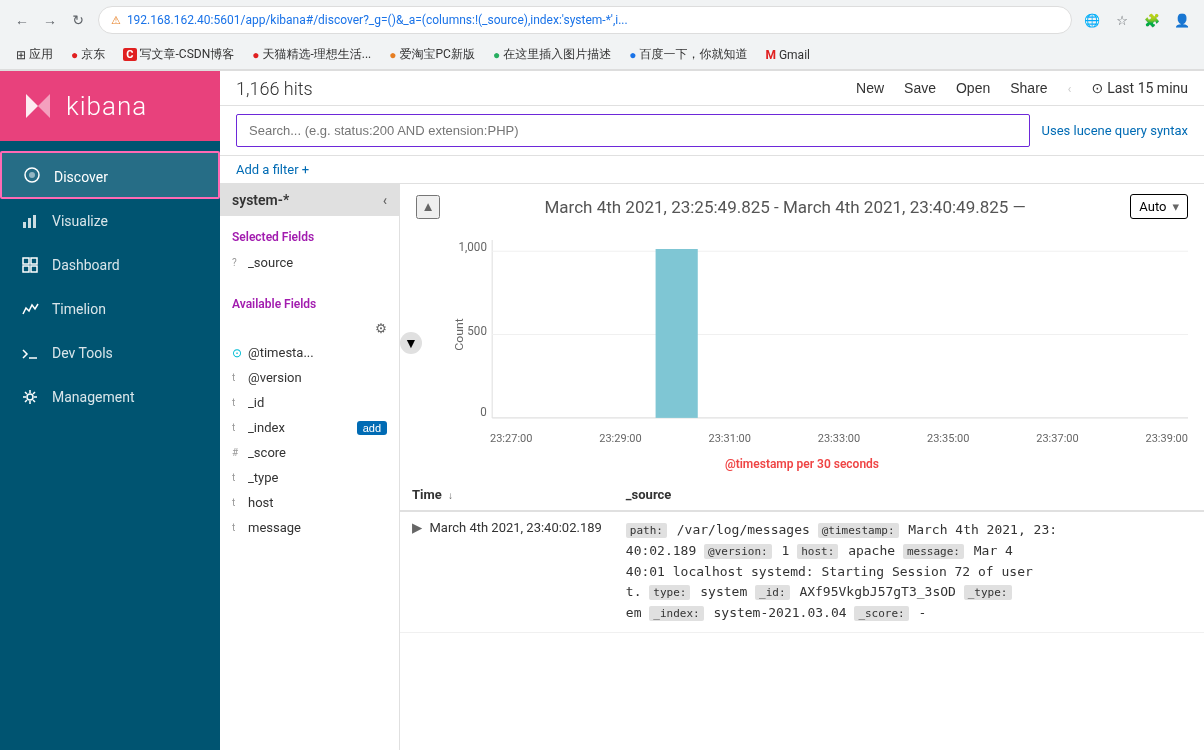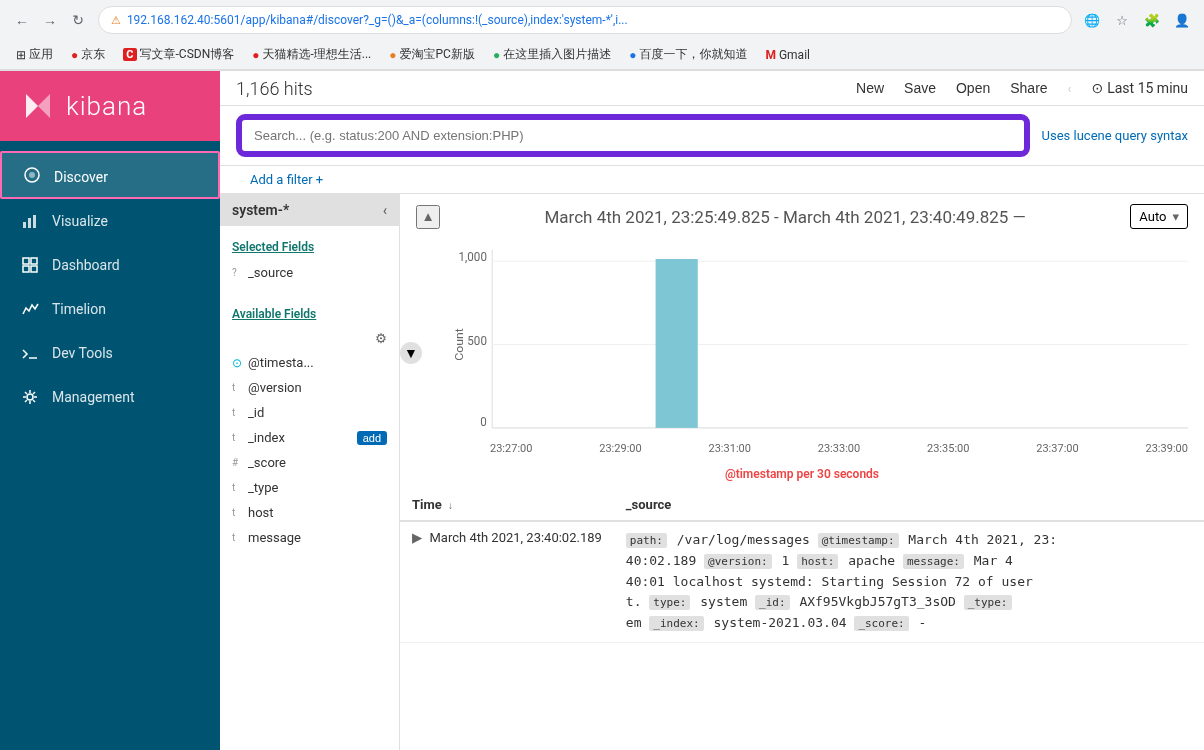--- a/index.html
+++ b/index.html
@@ -41,36 +41,36 @@
     .hits-count { font-size: 18px; font-weight: 300; color: #333; flex: 1; }
     .toolbar-actions { display: flex; gap: 20px; align-items: center; }
     .toolbar-btn { background: none; border: none; color: #333; font-size: 14px; cursor: pointer; padding: 4px 0; }
     .toolbar-separator { color: #ccc; }
     .time-badge { display: flex; align-items: center; gap: 4px; font-size: 14px; color: #333; }
     .time-icon { color: #333; }
 
     
     .search-bar { display: flex; align-items: center; padding: 8px 16px; border-bottom: 1px solid #e0e0e0; background: white; gap: 12px; }
     .search-input-wrapper { flex: 1; position: relative; }
-    .search-input { width: 100%; border: 6px solid #6d28d9; border-radius: 9px; padding: 8px 12px; font-size: 13px; color: #999; outline: none; }
+    .search-input { width: 100%; border: 1px solid #6d28d9; border-radius: 2px; padding: 8px 12px; font-size: 13px; color: #999; outline: none; }
     .lucene-hint { color: #006bb4; font-size: 13px; cursor: pointer; white-space: nowrap; }
 
     
-    .filter-bar { display: flex; align-items: flex-start; padding: 6px 30px; border-bottom: 1px solid #e0e0e0; background: white; }
+    .filter-bar { display: flex; align-items: flex-start; padding: 6px 16px; border-bottom: 1px solid #e0e0e0; background: white; }
     .add-filter-btn { color: #006bb4; cursor: pointer; font-size: 13px; display: flex; align-items: center; gap: 4px; }
 
     
     .content-area { display: flex; flex: 1; overflow: hidden; }
 
     
     .fields-panel { width: 180px; border-right: 1px solid #e0e0e0; overflow-y: auto; background: white; flex-shrink: 0; }
     .index-pattern { background: #e0e0e0; padding: 8px 12px; font-weight: 600; font-size: 14px; color: #333; }
     .collapse-btn { float: right; cursor: pointer; color: #666; }
     .fields-section { padding: 8px 0; }
-    .fields-section-title { padding: 6px 12px; font-size: 12px; color: #0f766e; font-weight: 600; text-decoration: underline; }
+    .fields-section-title { padding: 6px 12px; font-size: 12px; color: #a21caf; font-weight: 600; }
     .field-item { display: flex; align-items: center; padding: 5px 12px; gap: 6px; cursor: pointer; color: #333; font-size: 13px; }
     .field-type { font-size: 10px; color: #999; flex-shrink: 0; width: 10px; }
     .field-name { flex: 1; overflow: hidden; text-overflow: ellipsis; white-space: nowrap; }
     .field-add-btn { display: none; background: #006bb4; color: white; border: none; border-radius: 3px; padding: 1px 6px; font-size: 11px; cursor: pointer; }
     .field-add-btn.visible { display: flex; }
     .gear-icon-row { display: flex; justify-content: flex-end; padding: 4px 12px; }
     .gear-btn { background: none; border: none; cursor: pointer; color: #666; }
 
     
     .viz-area { flex: 1; overflow: auto; padding: 0; }

